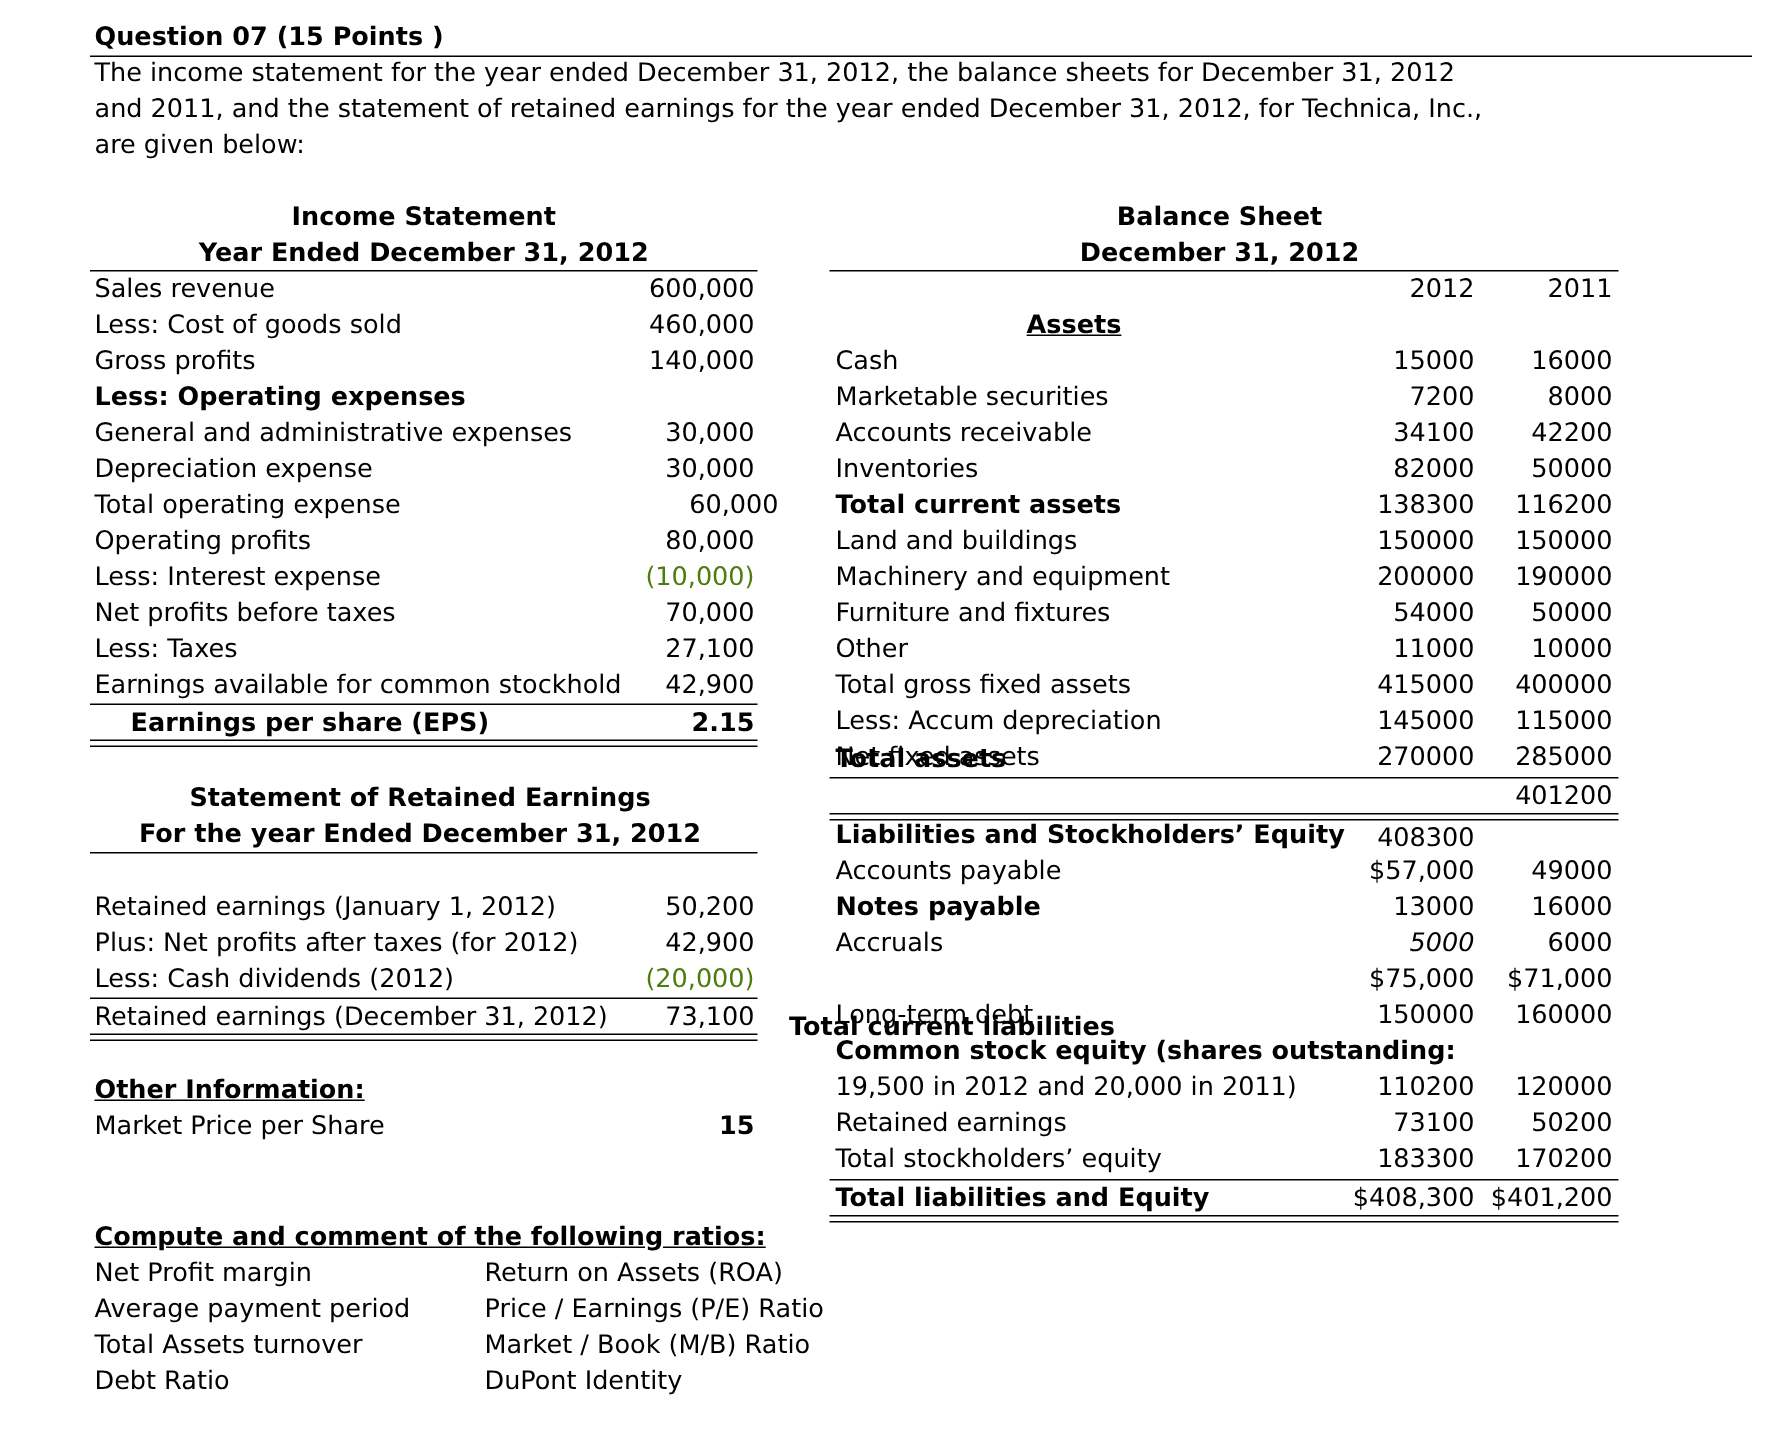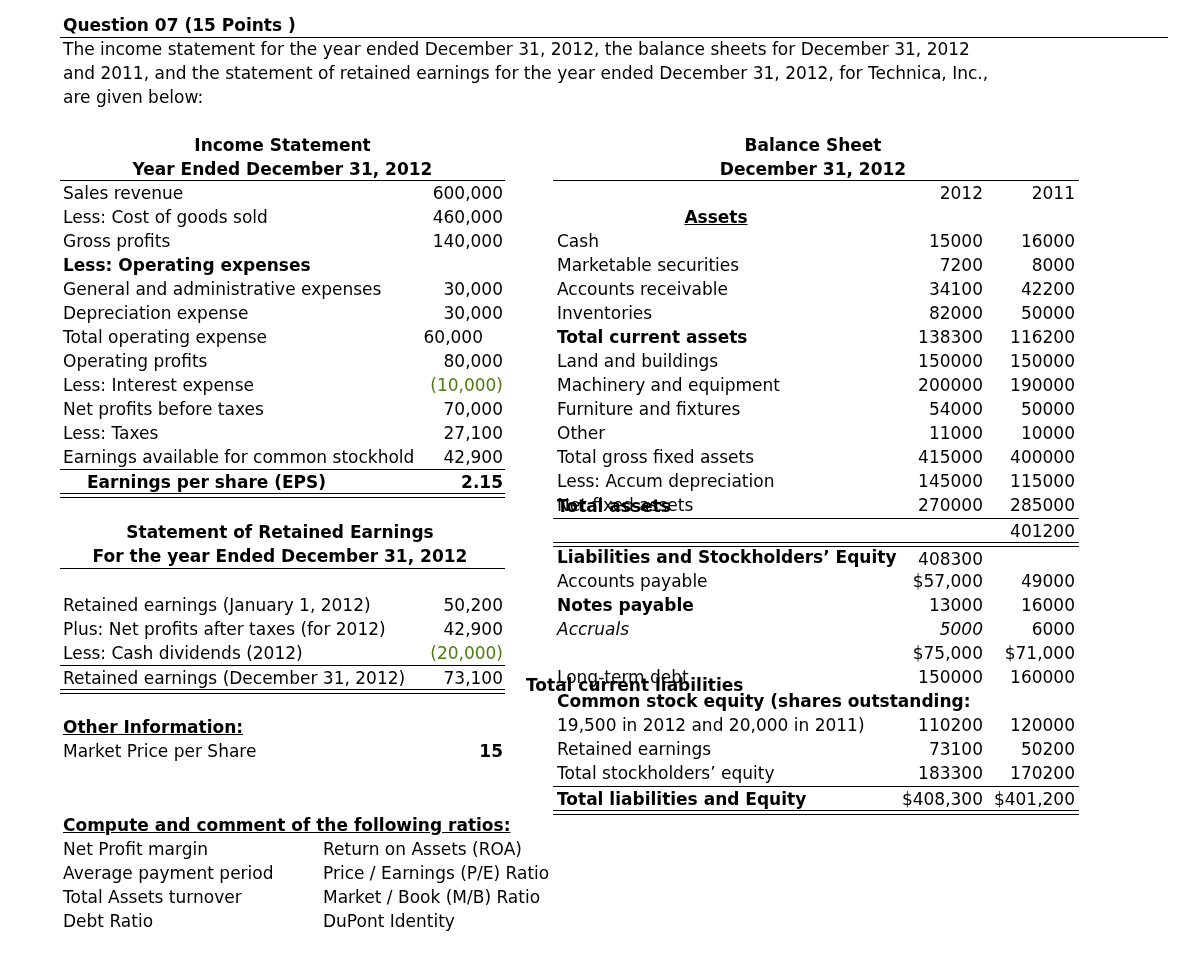--- a/index.html
+++ b/index.html
@@ -35,21 +35,21 @@
   <div class="line" style="left:63px; top:205px;">Less: Cost of goods sold</div>
   <div class="line r" style="left:380px; width:123px; top:205px;">460,000</div>
   <div class="line" style="left:63px; top:229px;">Gross profits</div>
   <div class="line r" style="left:380px; width:123px; top:229px;">140,000</div>
   <div class="line b" style="left:63px; top:253px;">Less: Operating expenses</div>
   <div class="line" style="left:63px; top:277px;">General and administrative expenses</div>
   <div class="line r" style="left:380px; width:123px; top:277px;">30,000</div>
   <div class="line" style="left:63px; top:301px;">Depreciation expense</div>
   <div class="line r" style="left:380px; width:123px; top:301px;">30,000</div>
   <div class="line" style="left:63px; top:325px;">Total operating expense</div>
-  <div class="line r" style="left:360px; width:123px; top:325px;text-align:right;">60,000</div>
+  <div class="line r" style="left:396px; width:123px; top:325px;text-align:right;">60,000</div>
   <div class="line" style="left:63px; top:349px;">Operating profits</div>
   <div class="line r" style="left:380px; width:123px; top:349px;">80,000</div>
   <div class="line" style="left:63px; top:373px;">Less: Interest expense</div>
   <div class="line r blue" style="left:380px; width:123px; top:373px;">(10,000)</div>
   <div class="line" style="left:63px; top:397px;">Net profits before taxes</div>
   <div class="line r" style="left:380px; width:123px; top:397px;">70,000</div>
   <div class="line" style="left:63px; top:421px;">Less: Taxes</div>
   <div class="line r" style="left:380px; width:123px; top:421px;">27,100</div>
   <div class="line" style="left:63px; top:445px; width:352px; overflow:hidden;">Earnings available for common stockhold</div>
   <div class="line r" style="left:380px; width:123px; top:445px;">42,900</div>
@@ -161,21 +161,21 @@
   <div class="line b" style="left:557px; top:545px;">Liabilities and Stockholders’ Equity</div>
 
   <div class="line" style="left:557px; top:569px;">Accounts payable</div>
   <div class="line r" style="left:900px; width:83px; top:569px;">$57,000</div>
   <div class="line r" style="left:990px; width:85px; top:569px;">49000</div>
 
   <div class="line" style="left:557px; top:593px;font-weight:bold;">Notes payable</div>
   <div class="line r" style="left:900px; width:83px; top:593px;">13000</div>
   <div class="line r" style="left:990px; width:85px; top:593px;">16000</div>
 
-  <div class="line" style="left:557px; top:617px;font-style:italic;">Accruals</div>
+  <div class="line" style="left:557px; top:617px;">Accruals</div>
   <div class="line r" style="left:900px; width:83px; top:617px;font-style:italic;">5000</div>
   <div class="line r" style="left:990px; width:85px; top:617px;">6000</div>
 
   <div class="line b" style="left:526px; top:641px;margin-top:32px;">Total current liabilities</div>
   <div class="line r" style="left:900px; width:83px; top:641px;">$75,000</div>
   <div class="line r" style="left:990px; width:85px; top:641px;">$71,000</div>
 
   <div class="line" style="left:557px; top:665px;">Long-term debt</div>
   <div class="line r" style="left:900px; width:83px; top:665px;">150000</div>
   <div class="line r" style="left:990px; width:85px; top:665px;">160000</div>

